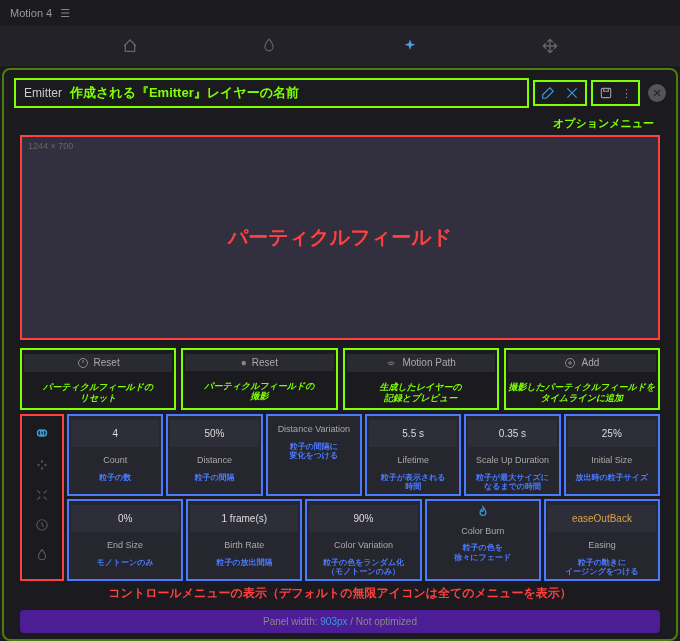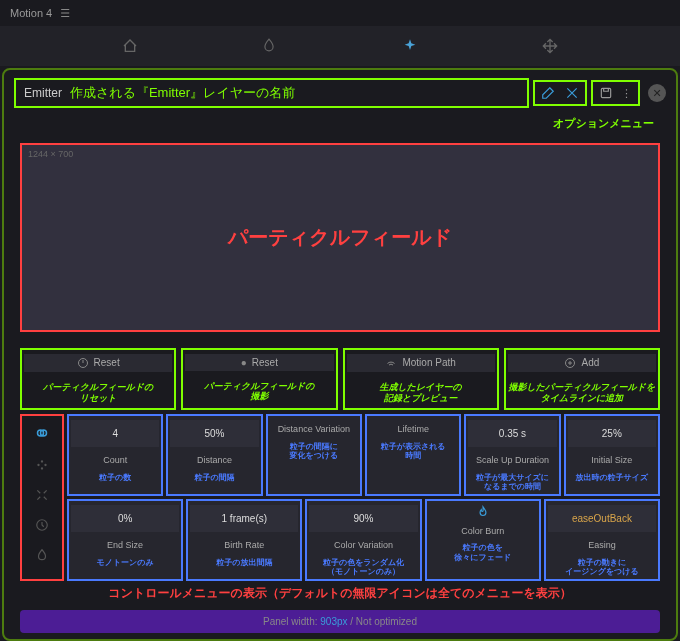--- a/index.html
+++ b/index.html
@@ -6,28 +6,28 @@
 body { background: #1a1a1f; color: #ccc; width: 680px; height: 641px; overflow: hidden; font-size: 11px; }
 .topbar { height: 26px; display: flex; align-items: center; padding: 0 10px; color: #999; font-size: 11px; }
 .topbar .menu-icon { margin-left: 8px; color: #888; }
 .icon-strip { height: 40px; background: #222228; display: flex; align-items: center; justify-content: space-around; padding: 0 60px; }
 .icon-strip .top-icon { color: #666; width: 16px; height: 16px; }
 .icon-strip .top-icon.active { color: #4aa3d8; }
 .panel-wrap { border: 2px solid #4d7c0f; border-radius: 8px; margin: 2px; padding: 2px; height: calc(100% - 68px); display: flex; flex-direction: column; }
 .header-row { display: flex; align-items: center; padding: 6px 8px; gap: 4px; }
 .emitter-box { border: 2px solid #7fff00; padding: 4px 8px; display: flex; align-items: center; gap: 8px; flex: 1; }
 .emitter-label { color: #ccc; font-size: 12px; }
-.emitter-anno { color: #7fff00; font-size: 13px; font-weight: normal; }
+.emitter-anno { color: #7fff00; font-size: 13px; font-weight: bold; }
 .header-icons { border: 2px solid #7fff00; padding: 4px 6px; display: flex; gap: 10px; align-items: center; }
 .header-icons2 { border: 2px solid #7fff00; padding: 4px 6px; display: flex; gap: 8px; align-items: center; }
 .hicon { color: #3a9cd9; cursor: pointer; }
 .hicon.gray { color: #999; }
 .close-btn { width: 18px; height: 18px; border-radius: 50%; background: #555; color: #222; display: flex; align-items: center; justify-content: center; font-size: 11px; cursor: pointer; margin-left: 4px; }
 .option-anno { color: #7fff00; font-size: 11px; font-weight: bold; text-align: right; padding-right: 20px; margin-top: 2px; }
-.canvas-area { border: 2px solid #ff4040; margin: 12px 14px; flex: 1; position: relative; background: #32303e; }
+.canvas-area { border: 2px solid #ff4040; margin: 4px 14px; flex: 1; position: relative; background: #32303e; }
 .canvas-dims { position: absolute; top: 4px; left: 6px; color: #666; font-size: 9px; }
 .canvas-title { position: absolute; top: 50%; left: 50%; transform: translate(-50%, -50%); color: #ff4040; font-size: 20px; font-weight: bold; }
 .action-row { display: flex; gap: 5px; padding: 0 14px; margin-top: 4px; }
 .action-cell { flex: 1; border: 2px solid #7fff00; padding: 4px 2px; }
 .action-btn { display: flex; align-items: center; justify-content: center; gap: 5px; color: #aaa; font-size: 10px; padding: 3px 0; background: #2a2a32; }
 .action-btn .aicon { color: #888; }
 .action-anno { color: #7fff00; font-size: 9px; text-align: center; font-weight: bold; line-height: 1.2; margin-top: 10px; font-style: italic; }
 .controls-row { display: flex; padding: 0 14px; margin-top: 4px; gap: 3px; }
 .tab-col { border: 2px solid #ff4040; width: 44px; display: flex; flex-direction: column; align-items: center; padding: 8px 0; gap: 16px; }
 .tab-icon { color: #555; cursor: pointer; }
@@ -171,20 +171,21 @@
           <div class="param-cell">
             <div class="param-val">50%</div>
             <div class="param-name">Distance</div>
             <div class="param-anno">粒子の間隔</div>
           </div>
           <div class="param-cell">
             <div class="param-name">Distance Variation</div>
             <div class="param-anno">粒子の間隔に<br>変化をつける</div>
           </div>
           <div class="param-cell">
+            <div class="param-val">5.5 s</div>
             <div class="param-name">Lifetime</div>
             <div class="param-anno">粒子が表示される<br>時間</div>
           </div>
           <div class="param-cell">
             <div class="param-val">0.35 s</div>
             <div class="param-name">Scale Up Duration</div>
             <div class="param-anno">粒子が最大サイズに<br>なるまでの時間</div>
           </div>
           <div class="param-cell">
             <div class="param-val">25%</div>

